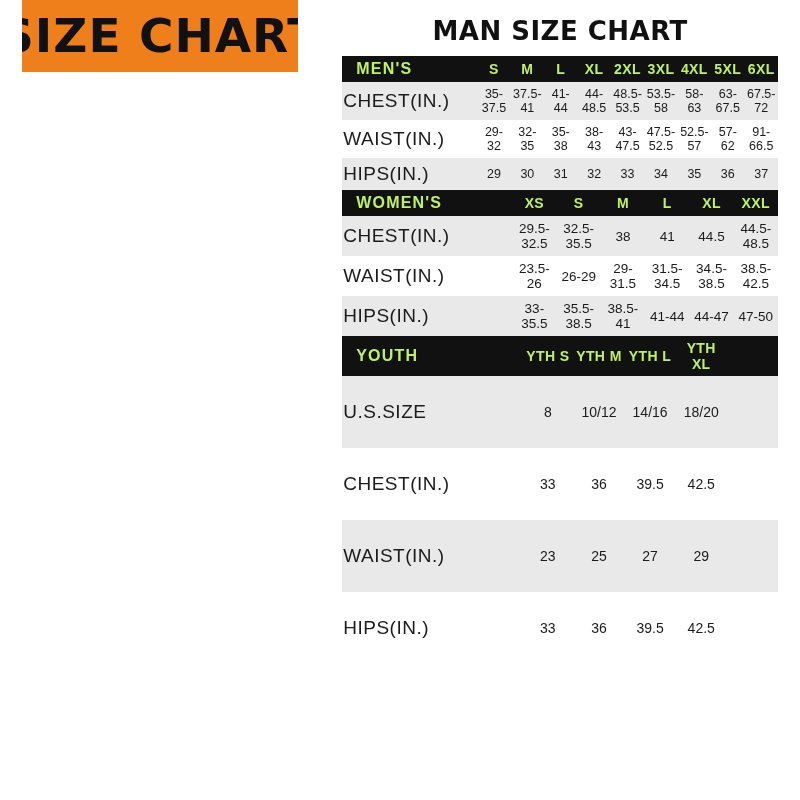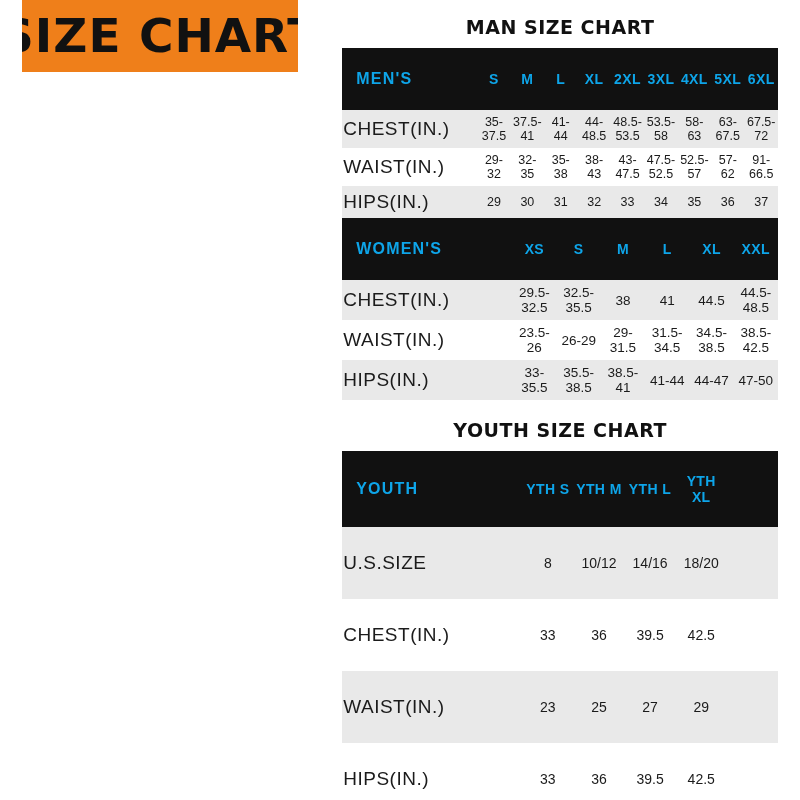--- a/index.html
+++ b/index.html
@@ -54,21 +54,21 @@
     padding: 0 22px;
     box-sizing: border-box;
     display: flex;
     flex-direction: column;
   }
 
   .section-title {
     text-align: center;
     font-family: "DejaVu Sans", sans-serif;
     font-weight: bold;
-    font-size: 19px;
+    font-size: 26px;
     color: #111111;
     letter-spacing: 0.5px;
   }
   .t-man { margin: 16px 0 10px 0; }
   .t-women { margin: 19px 0 10px 0; }
   .t-youth { margin: 19px 0 10px 0; }
 
   table.sizetable {
     width: 100%;
     border-collapse: collapse;
@@ -76,24 +76,24 @@
   }
   table.sizetable th, table.sizetable td {
     text-align: center;
     font-size: 12.5px;
     color: #1b1b1b;
     padding: 5px 1px;
     font-family: "Liberation Sans", sans-serif;
   }
   table.sizetable thead th {
     background: #111111;
-    color: #0ea5e9;
+    color: #bef264;
     font-weight: bold;
     font-size: 14px;
-    padding: 22px 1px;
+    padding: 4px 1px;
     letter-spacing: 0.4px;
   }
   table.sizetable thead th.rowhead {
     text-align: left;
     padding-left: 14px;
     font-size: 16px;
     letter-spacing: 1.2px;
   }
   table.sizetable tbody td.rowhead {
     text-align: left;
@@ -237,21 +237,20 @@
           <td>33-35.5</td>
           <td>35.5-38.5</td>
           <td>38.5-41</td>
           <td>41-44</td>
           <td>44-47</td>
           <td>47-50</td>
         </tr>
       </tbody>
     </table>
 
-    <div class="section-title t-youth">YOUTH SIZE CHART</div>
     <table class="sizetable youth-table">
       <thead>
         <tr>
           <th class="rowhead">YOUTH</th>
           <th>YTH S</th>
           <th>YTH M</th>
           <th>YTH L</th>
           <th>YTH XL</th>
           <th class="blank"></th>
         </tr>

